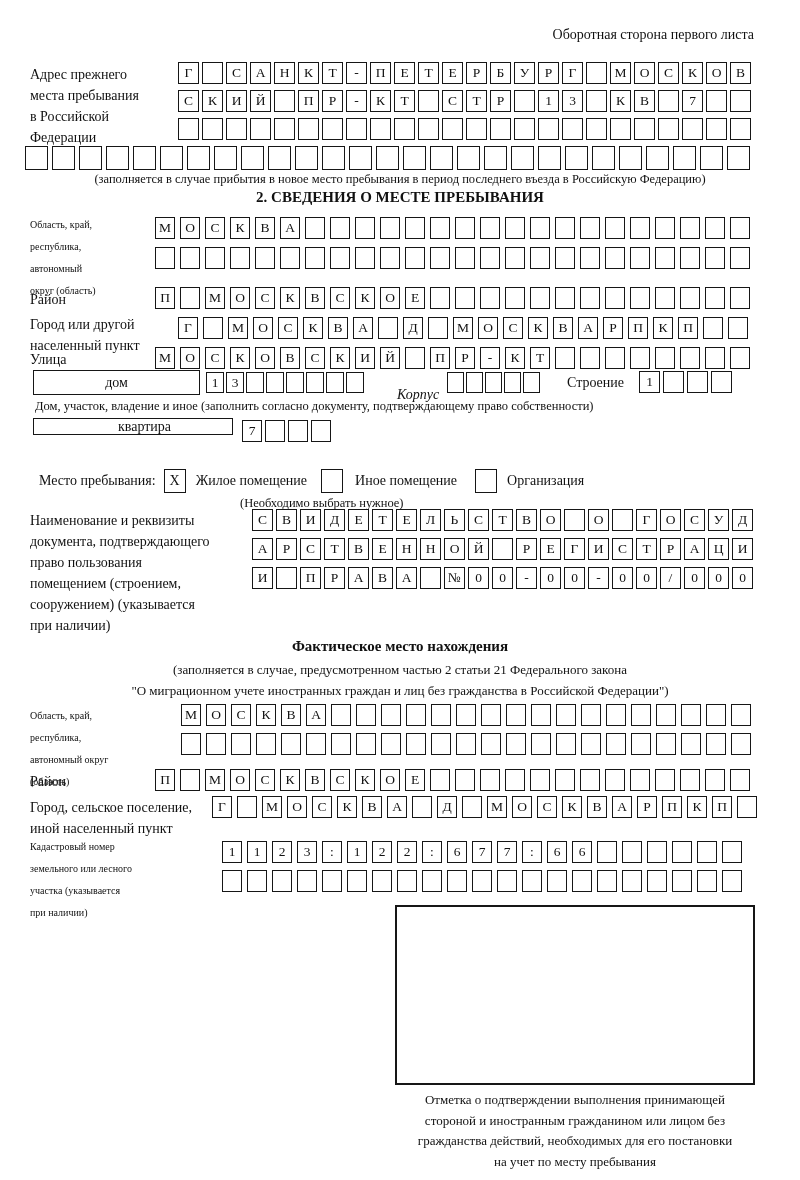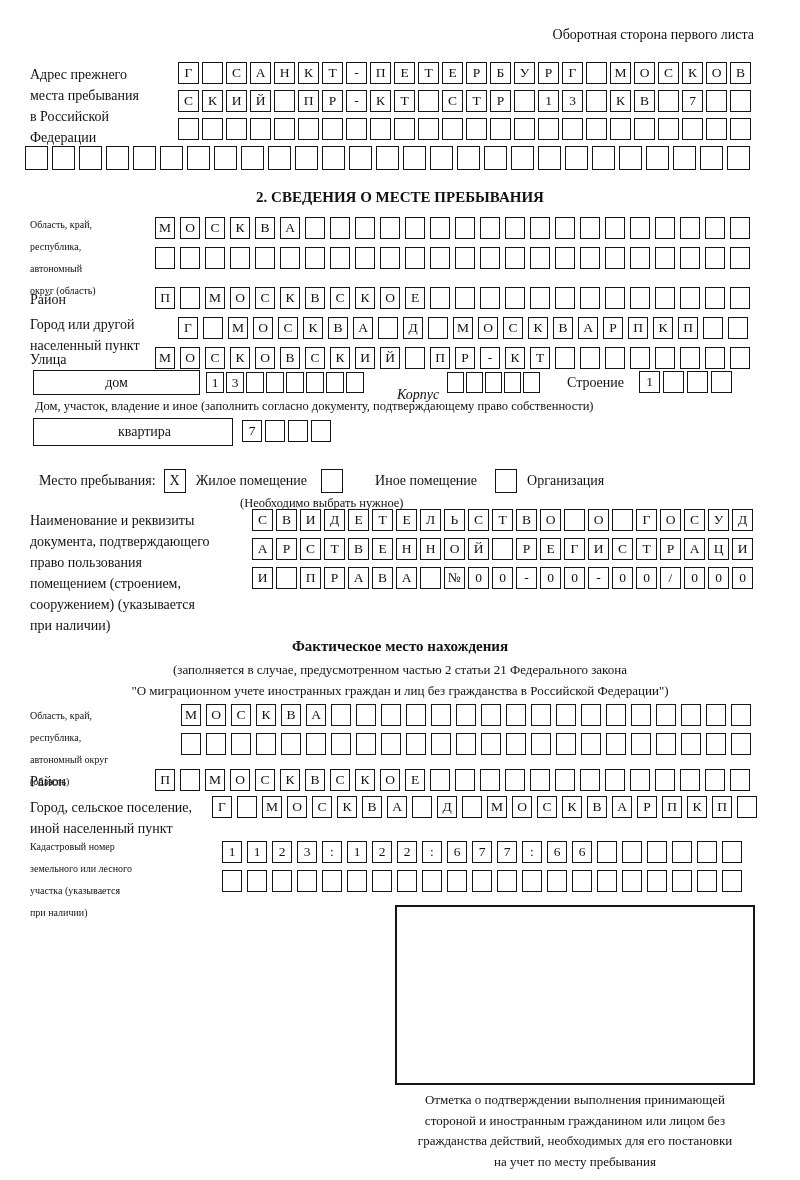--- a/index.html
+++ b/index.html
@@ -140,20 +140,21 @@
       <span class="cell"></span>
       <span class="cell"></span>
       <span class="cell"></span>
       <span class="cell"></span>
       <span class="cell"></span>
       <span class="cell"></span>
       <span class="cell"></span>
       <span class="cell"></span>
       <span class="cell"></span>
     </div>
+  <div class="abs cap center" style="top:172px;">(заполняется в случае прибытия в новое место пребывания в период последнего въезда в Российскую Федерацию)</div>
 
   <div class="abs center bold" style="top:189px;font-size:15px;">2. СВЕДЕНИЯ О МЕСТЕ ПРЕБЫВАНИЯ</div>
 
   <div class="abs" style="left:30px;top:214px;">
     <div class="lbl22">Область, край,</div>
     <div class="lbl22">республика,</div>
     <div class="lbl22">автономный</div>
     <div class="lbl22">округ (область)</div>
   </div>
   <div class="cellrow" style="left:155px;top:217px;">
@@ -316,34 +317,34 @@
     </div>
   <div class="abs lbl" style="left:567px;top:372px;">Строение</div>
   <div class="cellrow w21 g3" style="left:639px;top:371px;">
       <span class="cell">1</span>
       <span class="cell"></span>
       <span class="cell"></span>
       <span class="cell"></span>
     </div>
   <div class="abs cap" style="left:35px;top:399px;">Дом, участок, владение и иное (заполнить согласно документу, подтверждающему право собственности)</div>
 
-  <div class="wbox" style="left:33px;top:418px;width:200px;height:28px;padding-left:23px;">квартира</div>
+  <div class="wbox" style="left:33px;top:418px;width:200px;height:17px;padding-left:23px;">квартира</div>
   <div class="cellrow g3" style="left:242px;top:420px;">
       <span class="cell">7</span>
       <span class="cell"></span>
       <span class="cell"></span>
       <span class="cell"></span>
     </div>
 
   <div class="stayrow" style="left:39px;top:469px;">
     <span>Место пребывания:</span>
     <span class="chk" style="margin-left:8px;">X</span>
     <span style="margin-left:10px;">Жилое помещение</span>
     <span class="chk" style="margin-left:14px;"></span>
-    <span style="margin-left:32px;">Иное помещение</span>
+    <span style="margin-left:12px;">Иное помещение</span>
     <span class="chk" style="margin-left:18px;"></span>
     <span style="margin-left:10px;">Организация</span>
   </div>
   <div class="abs cap" style="left:240px;top:496px;">(Необходимо выбрать нужное)</div>
 
   <div class="abs" style="left:30px;top:510px;">
     <div class="lbl">Наименование и реквизиты</div>
     <div class="lbl">документа, подтверждающего</div>
     <div class="lbl">право пользования</div>
     <div class="lbl">помещением (строением,</div>

